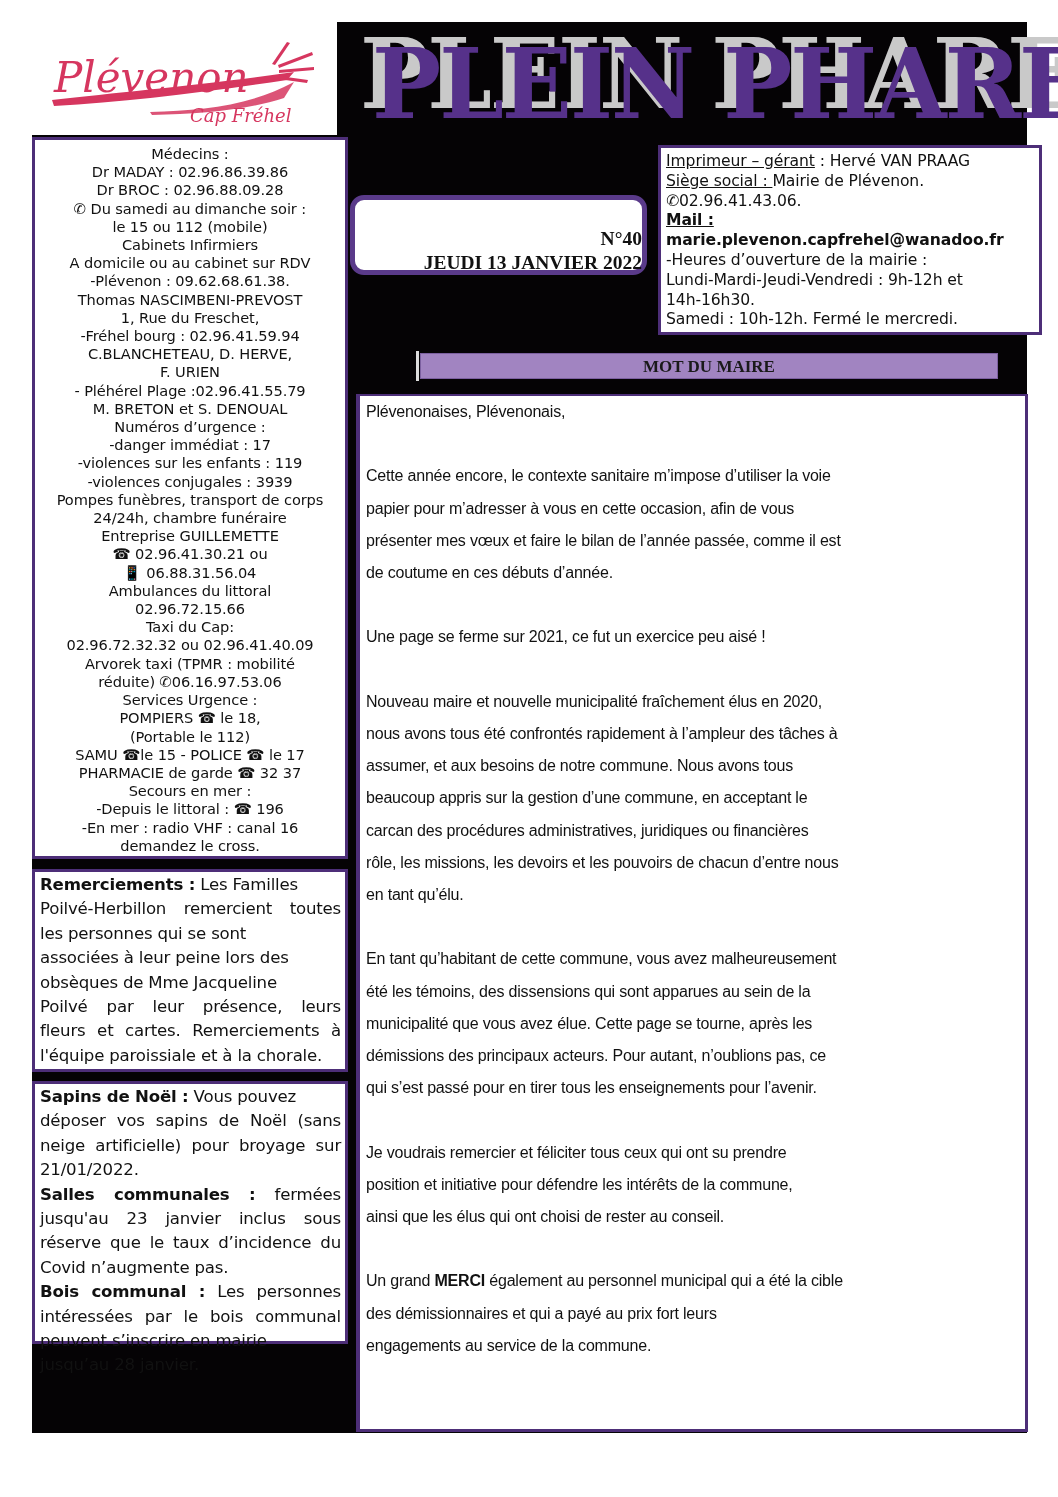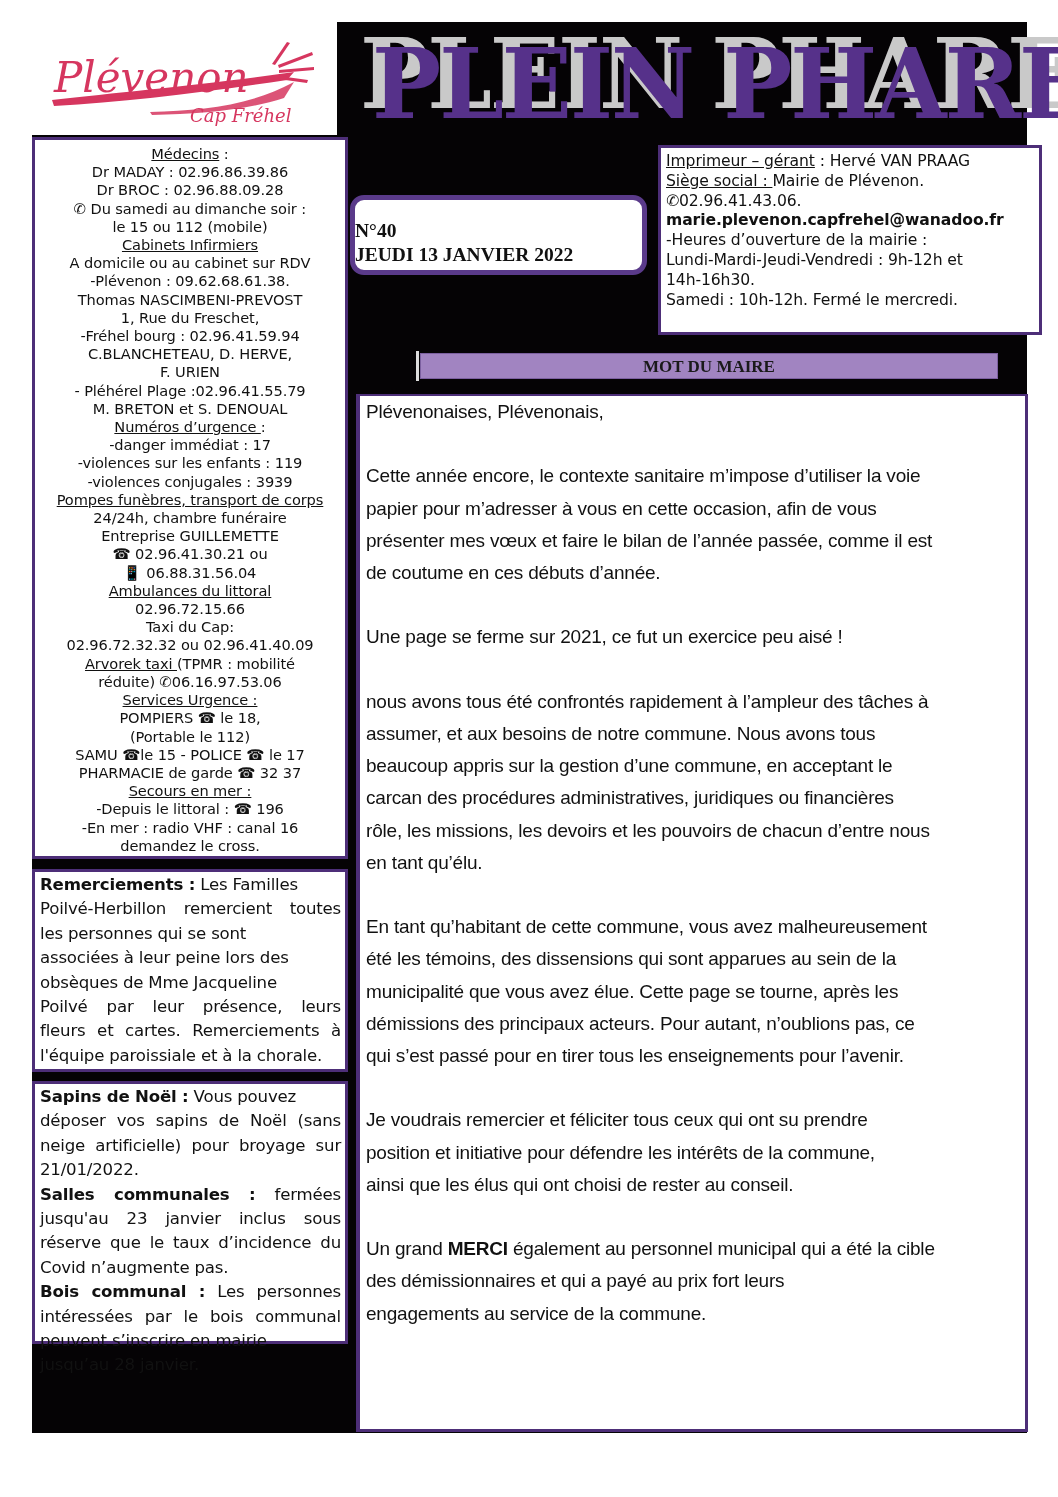--- a/index.html
+++ b/index.html
@@ -28,28 +28,28 @@
   .masthead .front { color: #56318a; left: 22px; top: 6px; }
 
   .box {
     position: absolute; background: #ffffff; border: 3px solid #4d2e78;
   }
   .contacts {
     left: 0; top: 115px; width: 316px; height: 722px;
     text-align: center; font-size: 14.6px; line-height: 18.2px;
     padding-top: 5px; letter-spacing: -0.1px;
   }
-  .contacts .u { text-decoration: underline; }
+  .contacts .u { }
   .contacts .line { display: block; white-space: nowrap; }
 
   .issue {
     position: absolute; left: 318px; top: 173px; width: 297px; height: 80px;
     background: #ffffff; border: 5px solid #5a3a8a; border-radius: 14px;
-    text-align: left; font-family: "Liberation Serif", serif; font-weight: bold;
-    font-size: 19.5px; line-height: 24px; padding-top: 19px;
+    text-align: right; font-family: "Liberation Serif", serif; font-weight: bold;
+    font-size: 19.5px; line-height: 24px; padding-top: 27px;
   }
 
   .editorial-info {
     left: 626px; top: 123px; width: 384px; height: 190px;
     font-size: 15.6px; line-height: 19.8px; padding: 4px 0 0 5px; white-space: nowrap;
     letter-spacing: -0.1px;
   }
   .editorial-info .u { text-decoration: underline; }
   .editorial-info .b { font-weight: bold; }
 
@@ -59,21 +59,21 @@
     text-align: center; font-family: "Liberation Serif", serif; font-weight: bold;
     font-size: 17px; line-height: 25px; color: #1a1a1a;
   }
   .section-bar .tick {
     position: absolute; left: -5px; top: -3px; width: 3px; height: 30px; background: #ddd;
   }
 
   .letter {
     left: 324px; top: 372px; width: 672px; height: 1038px;
     border-width: 2px 3px 3px 4px;
-    font-family: "Liberation Sans", sans-serif; font-size: 19px; line-height: 32.2px;
+    font-family: "Liberation Sans", sans-serif; font-size: 16px; line-height: 32.2px;
     padding: 0 4px 0 6px; letter-spacing: -0.2px;
   }
   .letter p { margin-bottom: 32.2px; }
   .letter .line { display: block; white-space: nowrap; }
 
   .notice {
     font-size: 16.6px; line-height: 24.4px; padding: 1px 4px 7px 5px; letter-spacing: -0.2px;
   }
   .notice .b { font-weight: bold; }
   .notice .j { display: block; text-align: justify; text-align-last: justify; white-space: nowrap; }
@@ -148,20 +148,21 @@
 
   <div class="issue">
     <div>N°40</div>
     <div>JEUDI 13 JANVIER 2022</div>
   </div>
 
   <div class="box editorial-info">
     <div><span class="u">Imprimeur – gérant</span><span> : Hervé VAN PRAAG</span></div>
     <div><span class="u">Siège social : </span><span>Mairie de Plévenon.</span></div>
     <div>✆02.96.41.43.06.</div>
+    <div class="u b">Mail :</div>
     <div class="b">marie.plevenon.capfrehel@wanadoo.fr</div>
     <div>-Heures d’ouverture de la mairie :</div>
     <div>Lundi-Mardi-Jeudi-Vendredi : 9h-12h et</div>
     <div>14h-16h30.</div>
     <div>Samedi : 10h-12h. Fermé le mercredi.</div>
   </div>
 
   <div class="section-bar">
     <span class="tick"></span>
     <span>MOT DU MAIRE</span>
@@ -170,20 +171,21 @@
   <div class="box letter">
     <p>Plévenonaises, Plévenonais,</p>
     <p>
       <span class="line">Cette année encore, le contexte sanitaire m’impose d’utiliser la voie</span>
       <span class="line">papier pour m’adresser à vous en cette occasion, afin de vous</span>
       <span class="line">présenter mes vœux et faire le bilan de l’année passée, comme il est</span>
       <span class="line">de coutume en ces débuts d’année.</span>
     </p>
     <p>Une page se ferme sur 2021, ce fut un exercice peu aisé !</p>
     <p>
+      <span class="line">Nouveau maire et nouvelle municipalité fraîchement élus en 2020,</span>
       <span class="line">nous avons tous été confrontés rapidement à l’ampleur des tâches à</span>
       <span class="line">assumer, et aux besoins de notre commune. Nous avons tous</span>
       <span class="line">beaucoup appris sur la gestion d’une commune, en acceptant le</span>
       <span class="line">carcan des procédures administratives, juridiques ou financières</span>
       <span class="line">rôle, les missions, les devoirs et les pouvoirs de chacun d’entre nous</span>
       <span class="line">en tant qu’élu.</span>
     </p>
     <p>
       <span class="line">En tant qu’habitant de cette commune, vous avez malheureusement</span>
       <span class="line">été les témoins, des dissensions qui sont apparues au sein de la</span>

